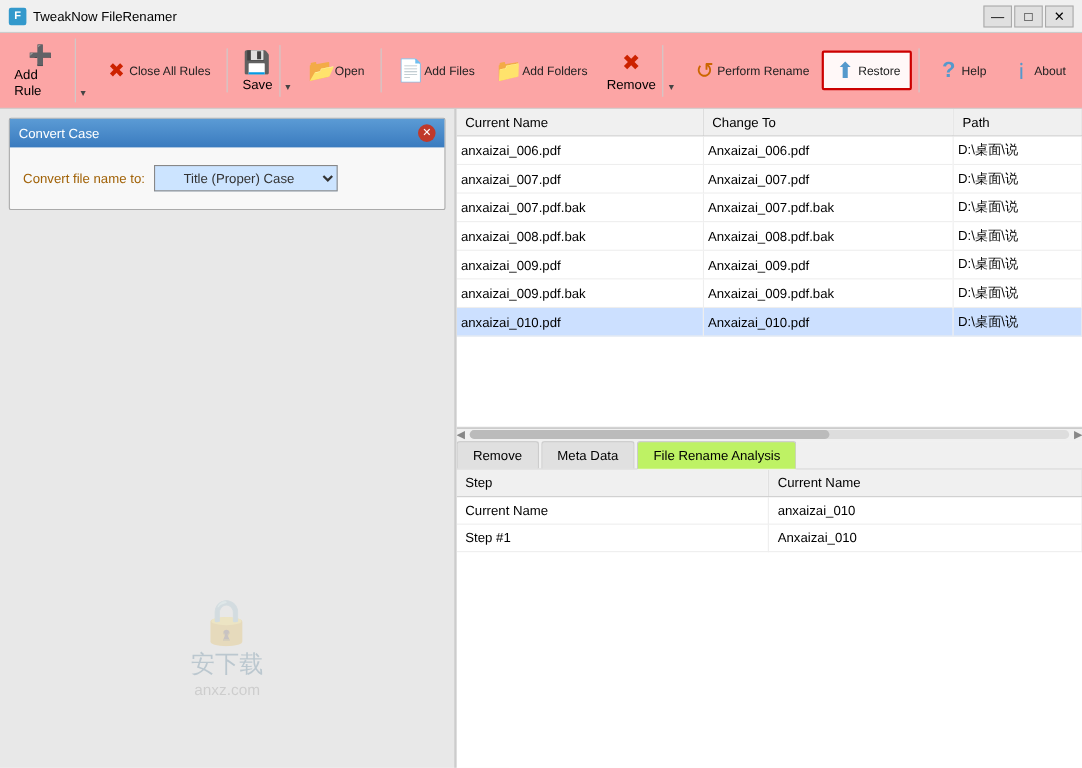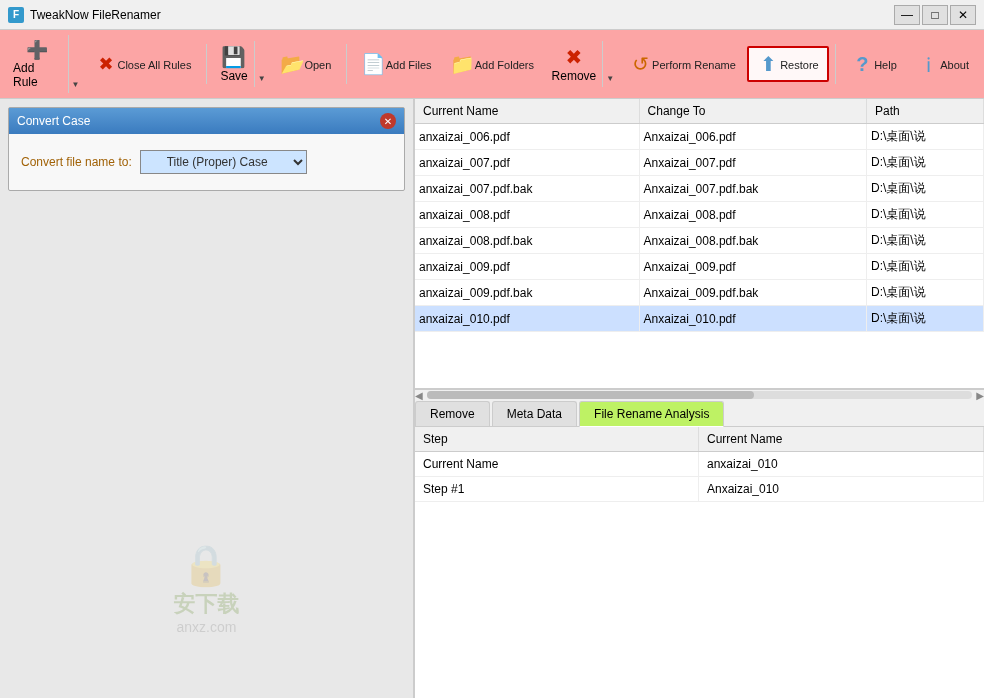--- a/index.html
+++ b/index.html
@@ -186,22 +186,22 @@
       position: absolute;
       bottom: 80px;
       left: 50%;
       transform: translateX(-50%);
       opacity: 0.2;
       text-align: center;
       pointer-events: none;
     }
     .watermark-text {
       font-size: 22px;
-      color: #4d7c0f;
-      font-weight: bold;
+      color: #0c4a6e;
+      font-weight: normal;
     }
     .watermark-sub {
       font-size: 14px;
       color: #666;
     }
 
     
     .right-panel {
       flex: 1;
       display: flex;
@@ -491,25 +491,20 @@
     <td>anxaizai_007.pdf</td>
     <td>Anxaizai_007.pdf</td>
     <td>D:\桌面\说</td>
   </tr>
             <tr>
     <td>anxaizai_007.pdf.bak</td>
     <td>Anxaizai_007.pdf.bak</td>
     <td>D:\桌面\说</td>
   </tr>
             <tr>
-    <td>anxaizai_008.pdf</td>
-    <td>Anxaizai_008.pdf</td>
-    <td>D:\桌面\说</td>
-  </tr>
-            <tr>
     <td>anxaizai_008.pdf.bak</td>
     <td>Anxaizai_008.pdf.bak</td>
     <td>D:\桌面\说</td>
   </tr>
             <tr>
     <td>anxaizai_009.pdf</td>
     <td>Anxaizai_009.pdf</td>
     <td>D:\桌面\说</td>
   </tr>
             <tr>

